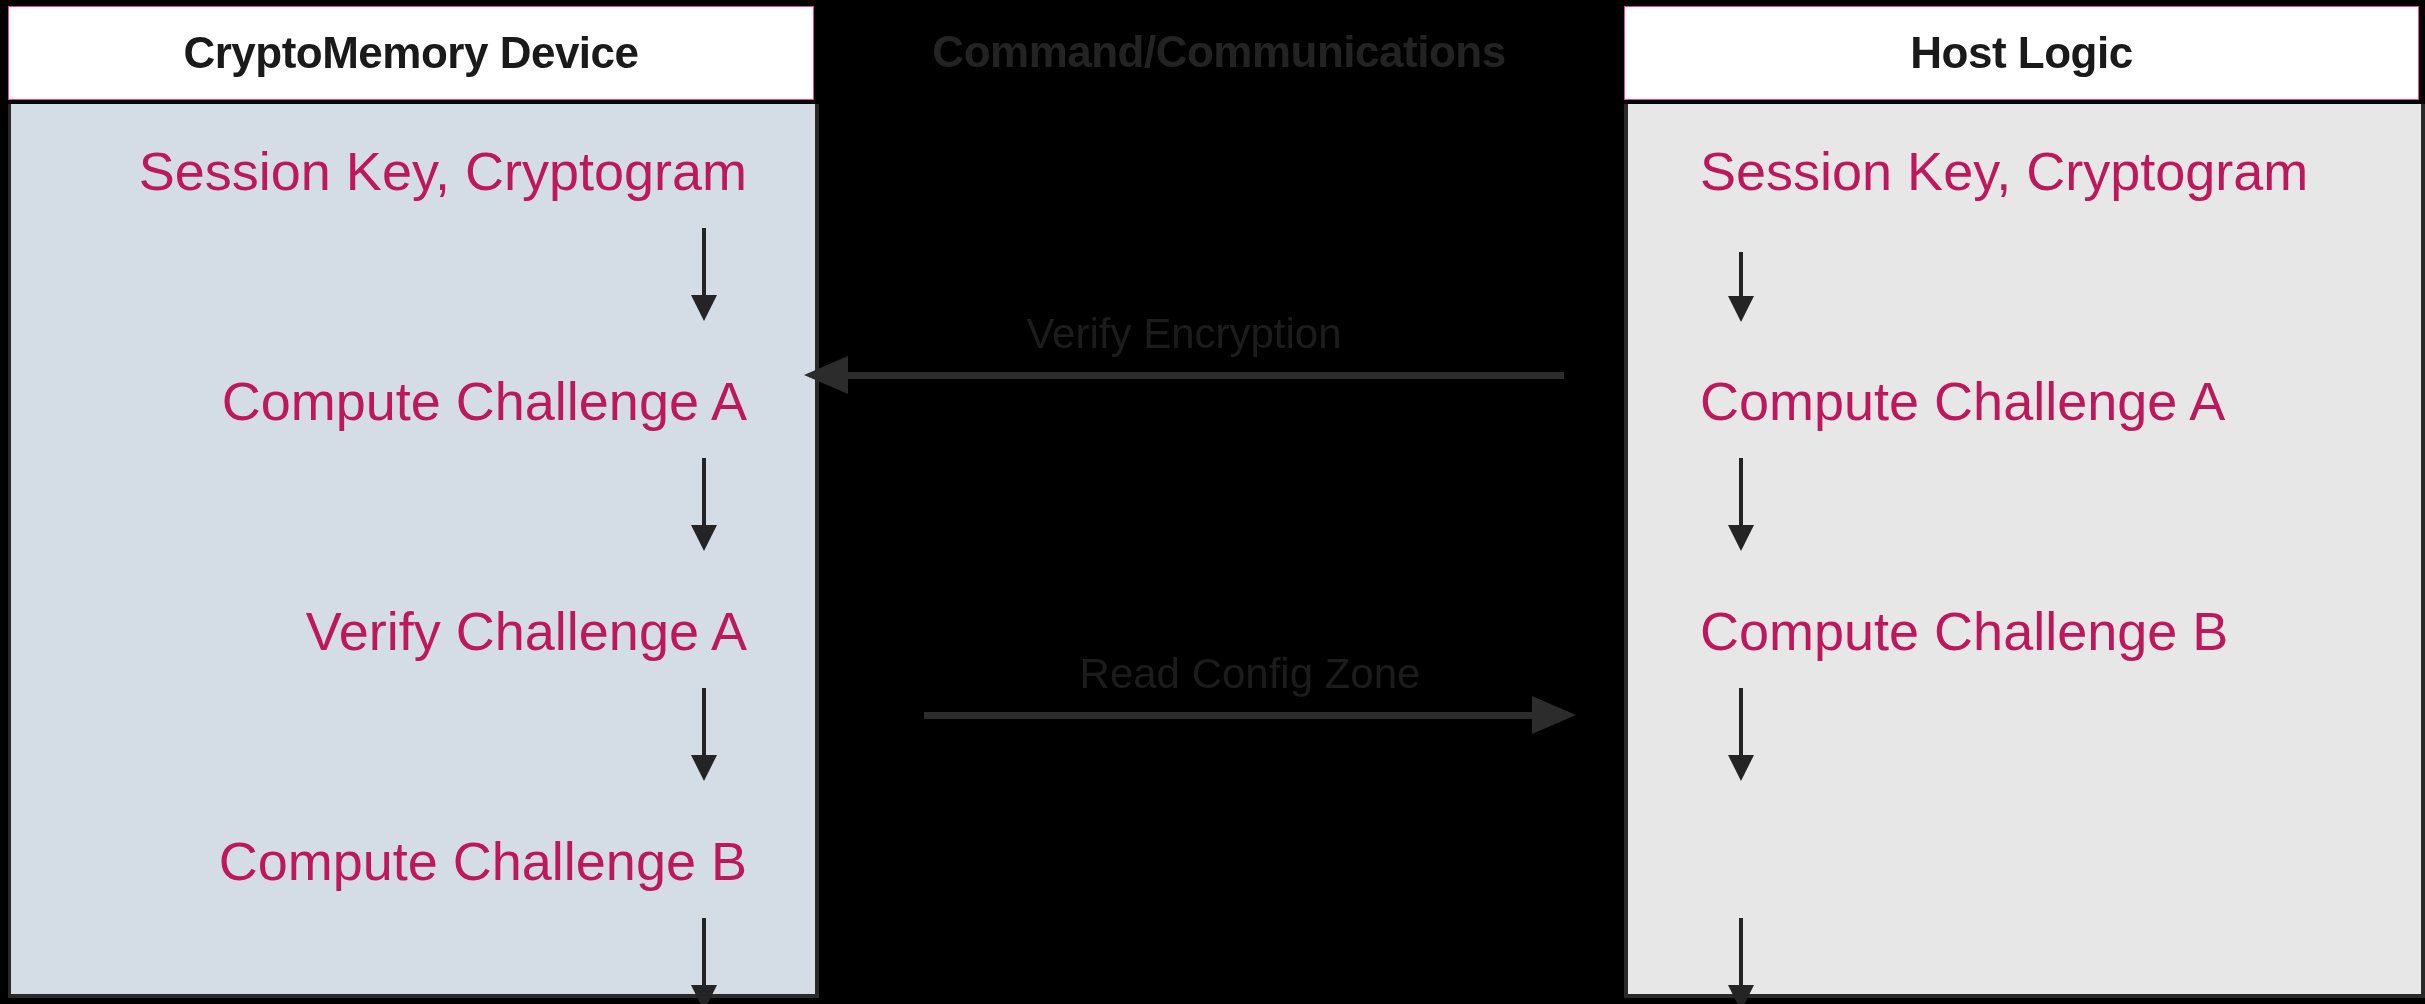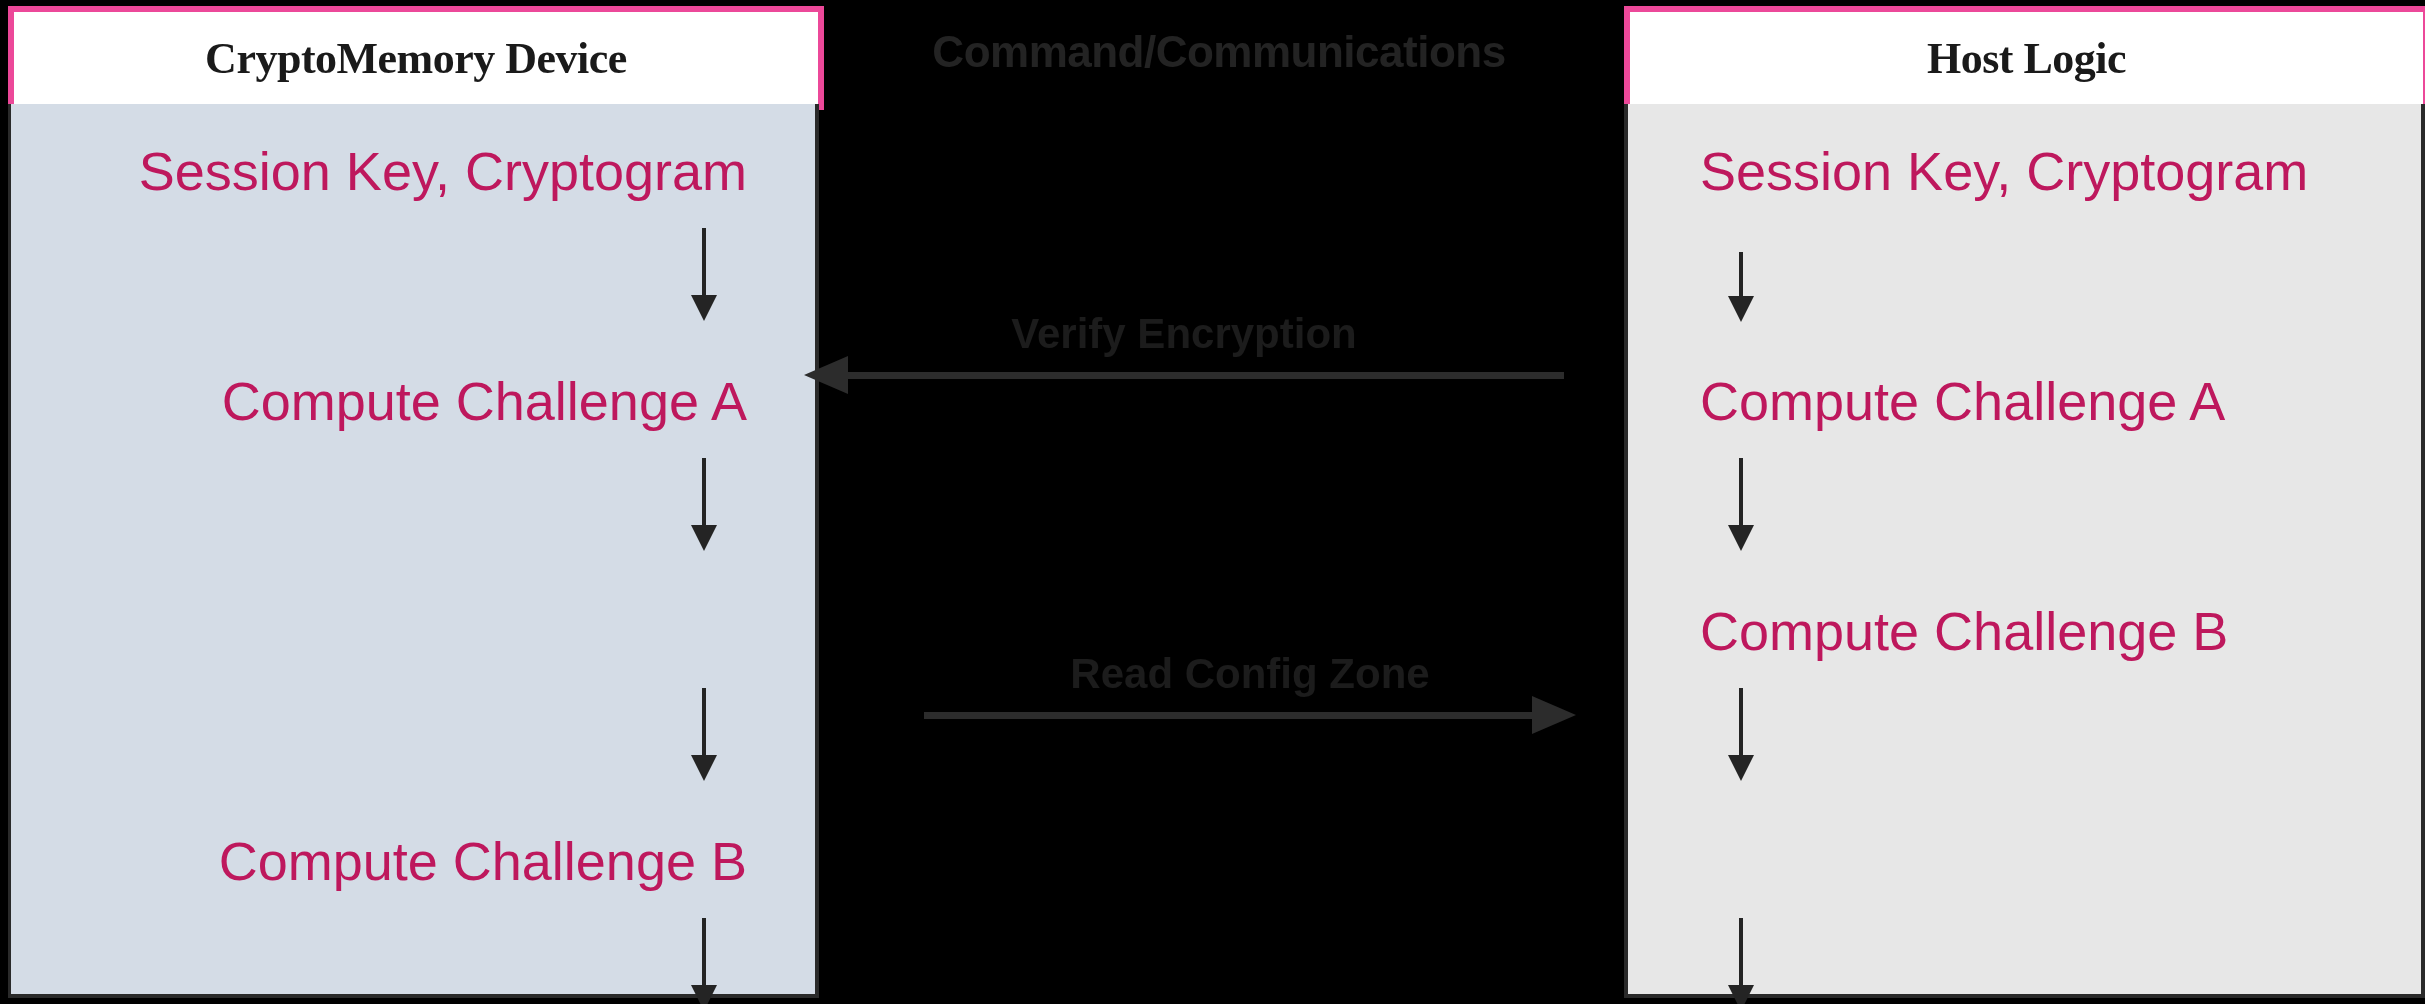--- a/index.html
+++ b/index.html
@@ -24,22 +24,21 @@
     display: flex;
     align-items: center;
     justify-content: center;
     font-weight: bold;
     font-size: 44px;
     letter-spacing: -0.5px;
   }
   .col-header.light {
     background: #ffffff;
     color: #1a1a1a;
-    border: 6px solid #ec4899;
-    font-family: Liberation Serif, serif;
+    border: 1px solid #ec4899;
   }
   .col-header.dark {
     background: #000000;
     color: #232323;
   }
 
   #header-device  { left: 8px;    top: 6px;  width: 804px;  height: 92px; }
   #header-comms   { left: 824px;  top: 6px;  width: 790px;  height: 92px; }
   #header-host    { left: 1624px; top: 6px;  width: 793px;  height: 92px; }
 
@@ -133,21 +132,20 @@
     border-bottom: 19px solid transparent;
     border-left: 44px solid #2c2c2c;
   }
   .h-msg .msg-label {
     position: absolute;
     font-size: 42px;
     color: #1c1c1c;
     white-space: nowrap;
     left: 50%;
     transform: translateX(-50%);
-    font-weight: bold;
   }
 </style>
 </head>
 <body>
 
 <div id="page">
 
   <div class="col-header light" id="header-device">
     <span>CryptoMemory Device</span>
   </div>
@@ -169,20 +167,21 @@
       <div class="head"></div>
     </div>
 
     <div class="step" style="top: 268px;">Compute Challenge A</div>
 
     <div class="v-arrow" style="top: 354px; height: 93px;">
       <div class="shaft" style="height: 67px;"></div>
       <div class="head"></div>
     </div>
 
+    <div class="step" style="top: 498px;">Verify Challenge A</div>
 
     <div class="v-arrow" style="top: 584px; height: 93px;">
       <div class="shaft" style="height: 67px;"></div>
       <div class="head"></div>
     </div>
 
     <div class="step" style="top: 728px;">Compute Challenge B</div>
 
     <div class="v-arrow" style="top: 814px; height: 93px;">
       <div class="shaft" style="height: 67px;"></div>

